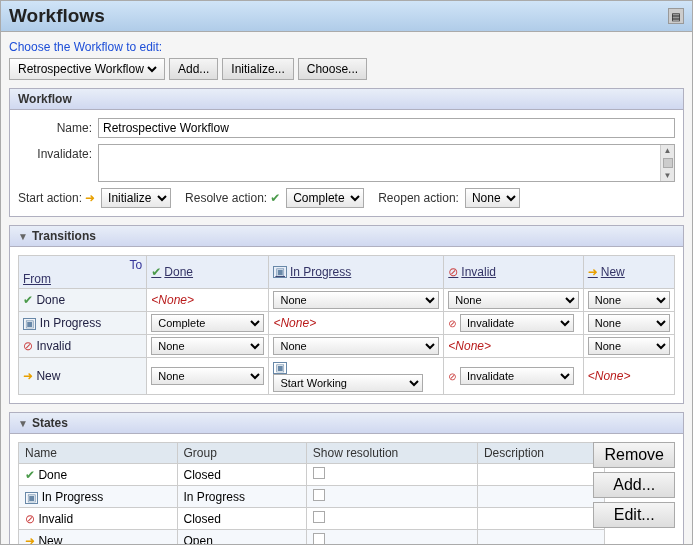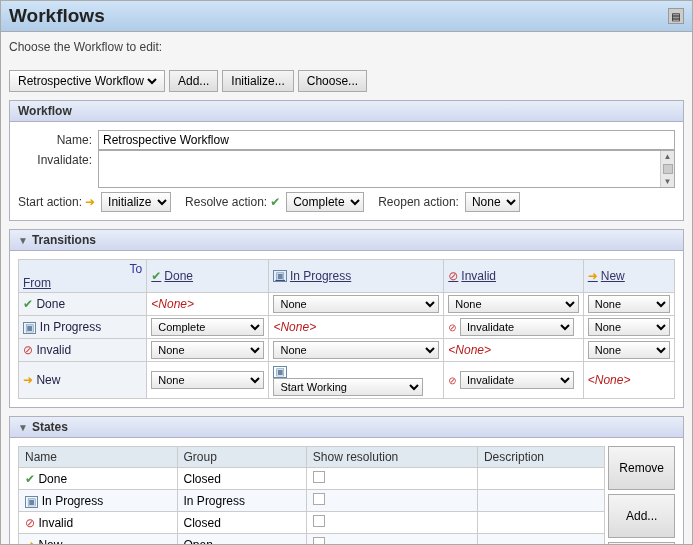--- a/index.html
+++ b/index.html
@@ -6,36 +6,36 @@
     body { background: #f0f0f0; width: 693px; height: 545px; overflow: hidden; }
 
     .window { width: 693px; height: 545px; background: #fff; border: 1px solid #aaa; display: flex; flex-direction: column; }
 
     .title-bar { background: linear-gradient(to bottom, #d0e4f7, #b0cce8); padding: 4px 8px; display: flex; align-items: center; justify-content: space-between; border-bottom: 1px solid #aaa; }
     .title-bar-title { font-weight: bold; font-size: 19px; color: #222; }
     .title-bar-icon { width: 16px; height: 16px; background: #ccc; border: 1px solid #999; font-size: 10px; display: flex; align-items: center; justify-content: center; cursor: pointer; }
 
     .content { padding: 8px; flex: 1; overflow-y: auto; background: #f5f5f5; }
 
-    .choose-label { color: #404040; margin-bottom: 16px; }
+    .choose-label { color: #1d4ed8; margin-bottom: 4px; }
 
     .toolbar-row { display: flex; align-items: center; gap: 4px; margin-bottom: 8px; }
 
     .select-box { border: 1px solid #aaa; background: linear-gradient(to bottom, #fff, #e8e8e8); padding: 2px 4px; height: 22px; display: flex; align-items: center; gap: 2px; cursor: pointer; }
     .select-box select { border: none; background: transparent; font-size: 12px; outline: none; cursor: pointer; }
 
     .btn { border: 1px solid #aaa; background: linear-gradient(to bottom, #f5f5f5, #ddd); padding: 2px 8px; height: 22px; cursor: pointer; font-size: 12px; display: flex; align-items: center; }
 
     .section-box { border: 1px solid #b0b0c0; background: #fff; margin-bottom: 8px; }
     .section-header { background: linear-gradient(to bottom, #e8eef8, #d0d8f0); padding: 3px 8px; font-weight: bold; color: #333; border-bottom: 1px solid #b0b0c0; display: flex; align-items: center; gap: 4px; }
     .section-header .toggle { color: #666; font-size: 10px; cursor: pointer; }
 
     .section-content { padding: 8px; }
 
-    .form-row { display: flex; align-items: flex-start; margin-bottom: 0; }
+    .form-row { display: flex; align-items: flex-start; margin-bottom: 6px; }
     .form-label { width: 80px; text-align: right; padding-right: 6px; padding-top: 3px; color: #333; flex-shrink: 0; }
     .form-input { flex: 1; border: 1px solid #aaa; padding: 2px 4px; font-size: 12px; height: 20px; }
     .form-textarea-wrap { flex: 1; border: 1px solid #aaa; position: relative; height: 38px; }
     .form-textarea { width: 100%; height: 100%; border: none; resize: none; font-size: 12px; padding: 2px 4px; outline: none; }
     .scrollbar-v { position: absolute; right: 0; top: 0; bottom: 0; width: 14px; background: #e8e8e8; border-left: 1px solid #ccc; display: flex; flex-direction: column; align-items: center; }
     .scrollbar-v .scroll-arrow { font-size: 8px; color: #666; cursor: pointer; padding: 1px; }
     .scrollbar-v .scroll-thumb { flex: 1; width: 10px; background: #ccc; border: 1px solid #aaa; margin: 2px 0; }
 
     .action-row { display: flex; align-items: center; gap: 6px; margin-top: 4px; }
     .action-label { color: #333; white-space: nowrap; display: flex; align-items: center; gap: 3px; }
@@ -59,21 +59,21 @@
     .trans-none { color: #b91c1c; font-style: italic; }
 
     
     .states-table { width: 100%; border-collapse: collapse; font-size: 11px; margin-bottom: 4px; }
     .states-table th { background: #e0e8f0; border: 1px solid #ccc; padding: 3px 6px; text-align: left; font-weight: normal; color: #333; }
     .states-table td { border: 1px solid #ccc; padding: 3px 6px; background: #fff; }
     .states-table tr:nth-child(even) td { background: #f5f8fc; }
 
     .checkbox { width: 12px; height: 12px; border: 1px solid #aaa; background: #fff; display: inline-block; }
 
-    .btn-side { border: 1px solid #aaa; background: linear-gradient(to bottom, #f5f5f5, #ddd); padding: 14px 10px; cursor: pointer; font-size: 12px; min-width: 60px; text-align: center; }
+    .btn-side { border: 1px solid #aaa; background: linear-gradient(to bottom, #f5f5f5, #ddd); padding: 3px 10px; cursor: pointer; font-size: 16px; min-width: 60px; text-align: center; }
   </style>
 </head>
 <body>
 
 <div class="window">
 
   <div class="title-bar">
     <span class="title-bar-title">Workflows</span>
     <div class="title-bar-icon">▤</div>
   </div>

